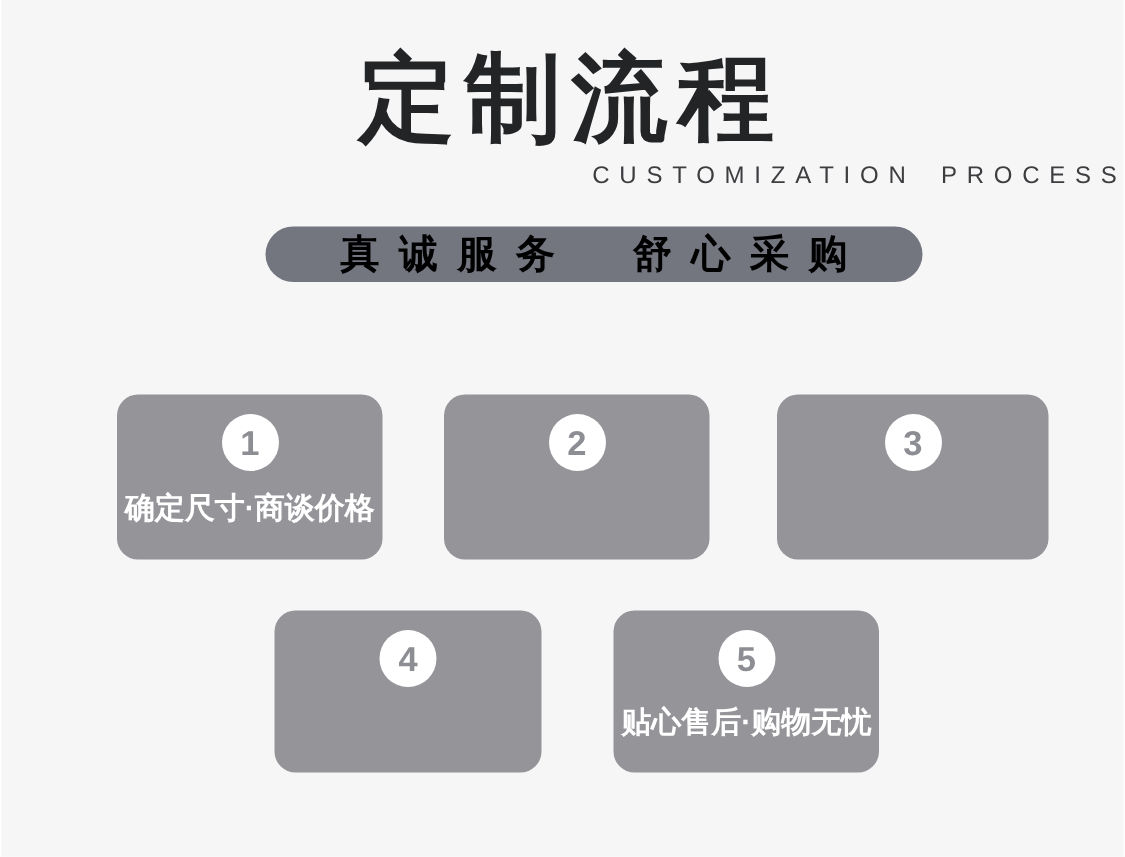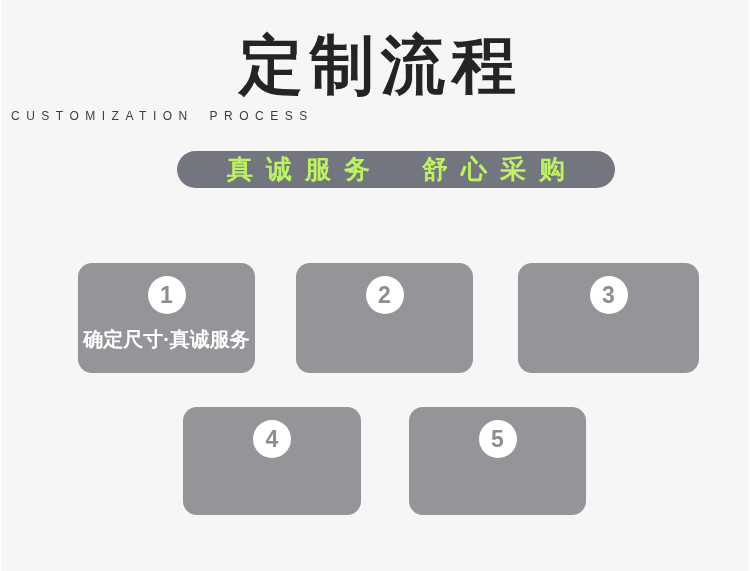--- a/index.html
+++ b/index.html
@@ -21,37 +21,37 @@
     text-align:center;
     font-size:64px;
     font-weight:900;
     letter-spacing:7px;
     color:#232426;
     line-height:1.1;
   }
   .subtitle{
     position:absolute;
     top:109px;left:10px;width:740px;
-    text-align:left;
-    font-size:12px;
+    text-align:right;
+    font-size:16px;
     font-weight:400;
     letter-spacing:6.5px;
     word-spacing:6px;
     color:#3d3d40;
   }
   .banner{
     position:absolute;
     top:151px;left:176px;
     width:438px;height:37px;
     background:#73757f;
     border-radius:19px;
     display:flex;
     align-items:center;
     justify-content:center;
-    color:#bef264;
+    color:#000000;
     font-size:26px;
     font-weight:700;
     letter-spacing:13px;
     white-space:pre;
     text-indent:13px; 
   }
   .step{
     position:absolute;
     background:#949499;
     border-radius:14px;
@@ -103,21 +103,21 @@
   <h1 class="title">定制流程</h1>
 
   <div class="subtitle">CUSTOMIZATION PROCESS</div>
 
   <div class="banner">真诚服务　舒心采购</div>
 
   <div class="step step-1">
     <div class="step-circle">
       <span class="step-number">1</span>
     </div>
-    <div class="step-label">确定尺寸·真诚服务</div>
+    <div class="step-label">确定尺寸·商谈价格</div>
   </div>
 
   <div class="step step-2">
     <div class="step-circle">
       <span class="step-number">2</span>
     </div>
   </div>
 
   <div class="step step-3">
     <div class="step-circle">
@@ -128,15 +128,16 @@
   <div class="step step-4">
     <div class="step-circle">
       <span class="step-number">4</span>
     </div>
   </div>
 
   <div class="step step-5">
     <div class="step-circle">
       <span class="step-number">5</span>
     </div>
+    <div class="step-label">贴心售后·购物无忧</div>
   </div>
 
 </div>
 
 </body></html>

